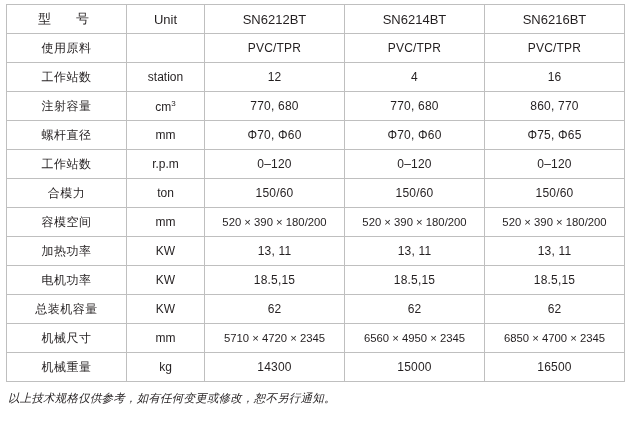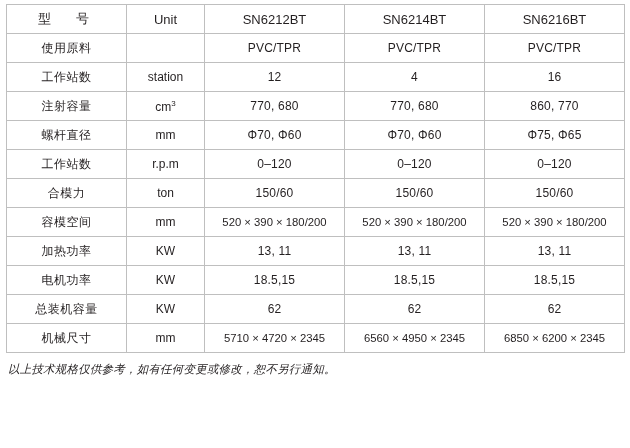--- a/index.html
+++ b/index.html
@@ -185,21 +185,28 @@
         <td class="val">62</td>
         <td class="val">62</td>
         <td class="val">62</td>
       </tr>
 
       <tr>
         <td class="label">机械尺寸</td>
         <td class="unit">mm</td>
         <td class="val small">5710 × 4720 × 2345</td>
         <td class="val small">6560 × 4950 × 2345</td>
-        <td class="val small">6850 × 6200 × 2345</td>
-      </tr>
-
+        <td class="val small">6850 × 4700 × 2345</td>
+      </tr>
+
+      <tr>
+        <td class="label">机械重量</td>
+        <td class="unit">kg</td>
+        <td class="val">14300</td>
+        <td class="val">15000</td>
+        <td class="val">16500</td>
+      </tr>
     </tbody>
   </table>
 
   <div class="footnote">以上技术规格仅供参考，如有任何变更或修改，恕不另行通知。</div>
 
 </div>
 
 </body></html>

